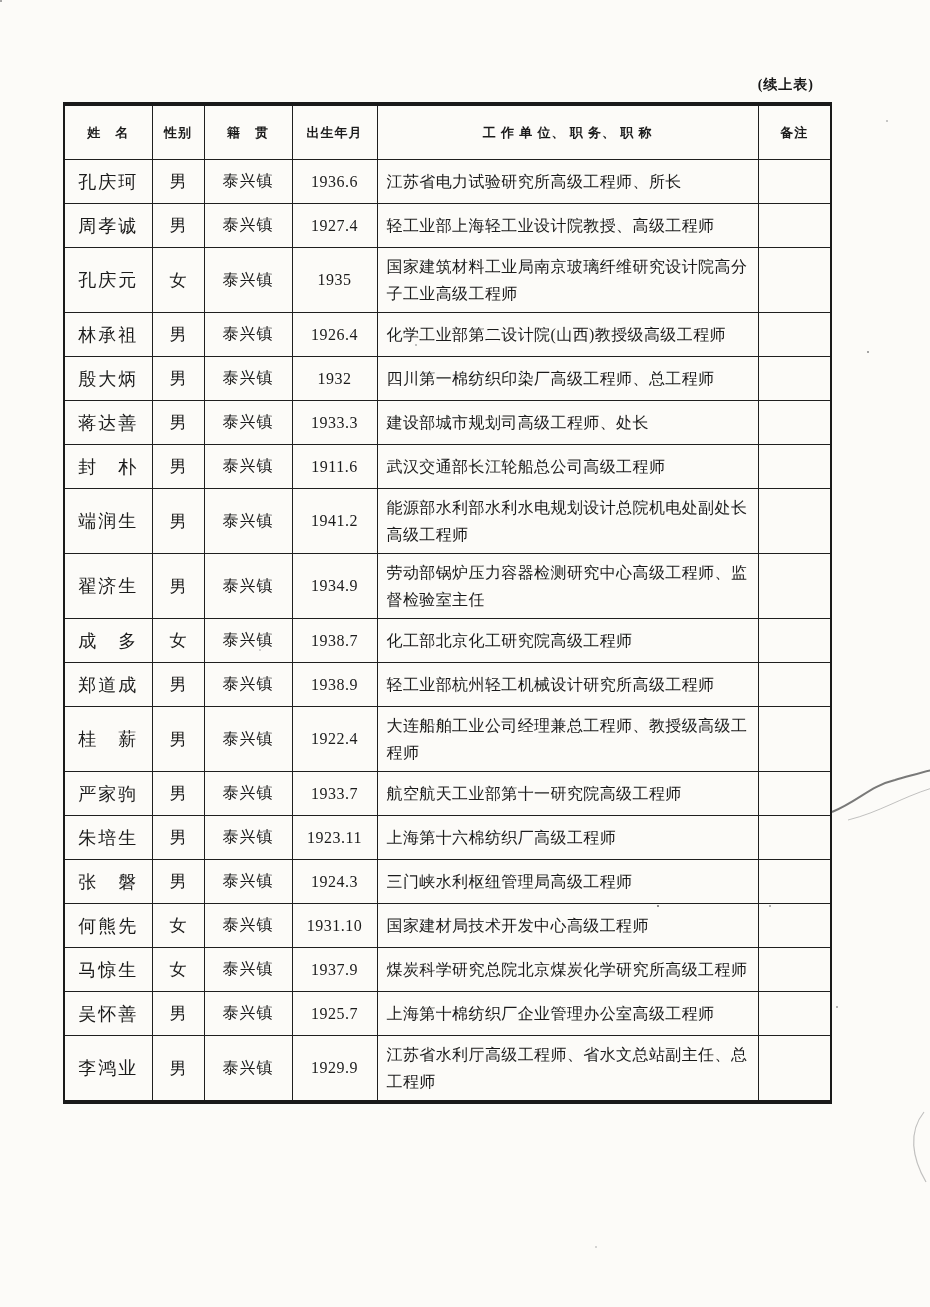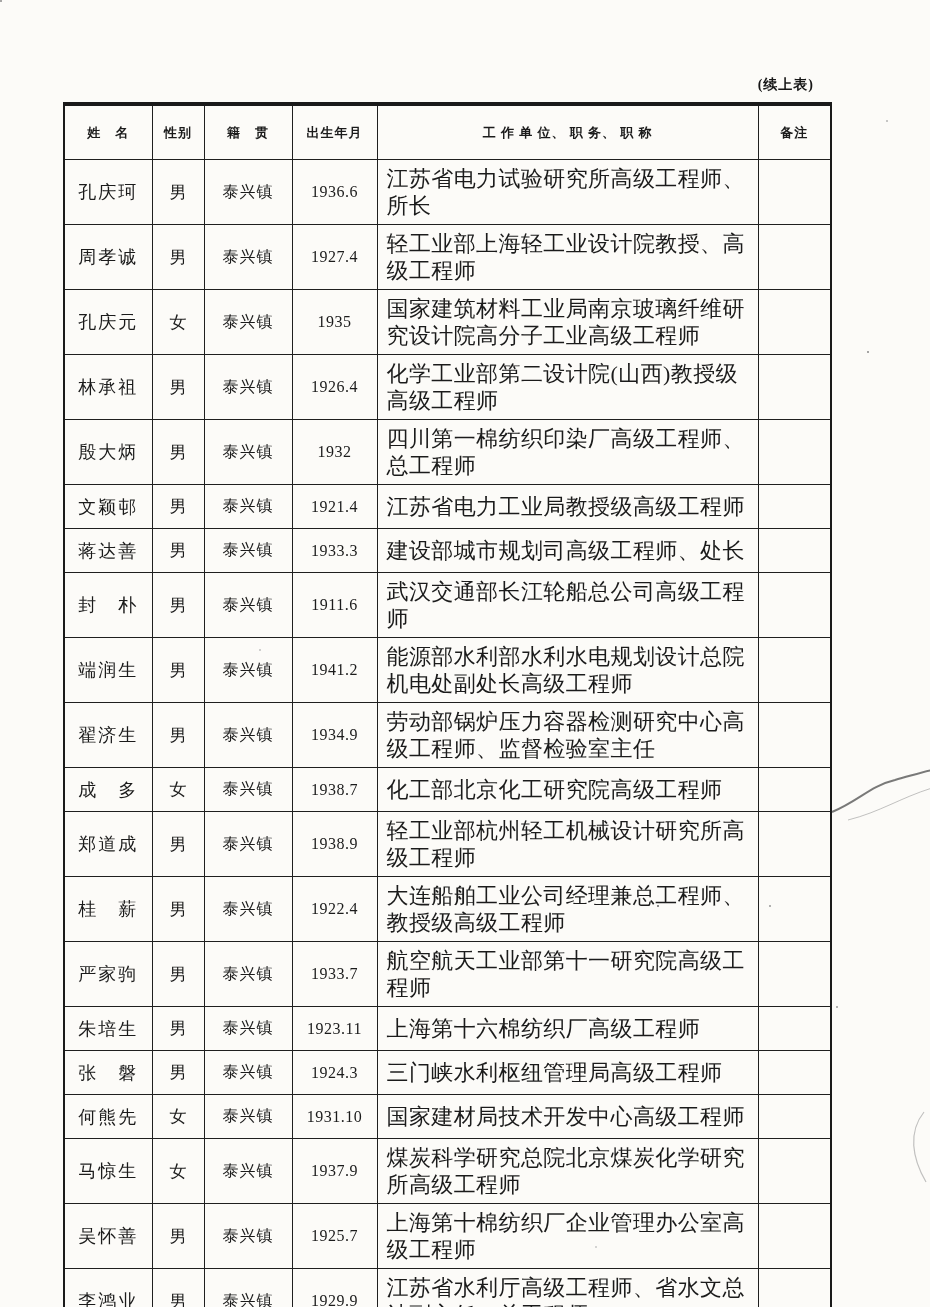--- a/index.html
+++ b/index.html
@@ -32,21 +32,21 @@
     height:51px;font-weight:700;font-size:13px;
     text-align:center;letter-spacing:1px;
   }
   th.work-h{letter-spacing:2px;margin-left:8px;}
   td{height:33px;}
   td.name-cell{font-size:18px;text-align:center;letter-spacing:2px;padding:0 13px;}
   td.gender-cell{font-size:17px;text-align:center;}
   td.origin-cell{font-size:16px;text-align:center;letter-spacing:1px;}
   td.birth-cell{font-size:16px;text-align:center;letter-spacing:0.5px;}
   td.work-cell{
-    font-size:22px;line-height:27px;text-align:left;
+    font-size:16px;line-height:27px;text-align:left;
     padding:5px 9px;letter-spacing:0.4px;
   }
   td.note-cell{font-size:16px;text-align:center;}
   .artifacts{position:absolute;left:0;top:0;width:930px;height:1307px;pointer-events:none;}
   .speck{position:absolute;left:0;top:0;width:2px;height:2px;border-radius:50%;background:#8a8a8a;
     box-shadow:657px 905px 0 #666, 769px 905px 0 #999, 415px 344px 0 #aaa,
                867px 351px 0 #888, 886px 120px 0 #b5b5b5, 259px 649px 0 #c0c0c0,
                595px 1246px 0 #c7c7c7, 836px 1006px 0 #9a9a9a;}
 </style>
 </head>
@@ -110,28 +110,20 @@
         </tr>
         <tr>
           <td class="name-cell">殷大炳</td>
           <td class="gender-cell">男</td>
           <td class="origin-cell">泰兴镇</td>
           <td class="birth-cell">1932</td>
           <td class="work-cell">四川第一棉纺织印染厂高级工程师、总工程师</td>
           <td class="note-cell"></td>
         </tr>
         <tr>
-          <td class="name-cell">文颖邨</td>
-          <td class="gender-cell">男</td>
-          <td class="origin-cell">泰兴镇</td>
-          <td class="birth-cell">1921.4</td>
-          <td class="work-cell">江苏省电力工业局教授级高级工程师</td>
-          <td class="note-cell"></td>
-        </tr>
-        <tr>
           <td class="name-cell">蒋达善</td>
           <td class="gender-cell">男</td>
           <td class="origin-cell">泰兴镇</td>
           <td class="birth-cell">1933.3</td>
           <td class="work-cell">建设部城市规划司高级工程师、处长</td>
           <td class="note-cell"></td>
         </tr>
         <tr>
           <td class="name-cell">封　朴</td>
           <td class="gender-cell">男</td>

